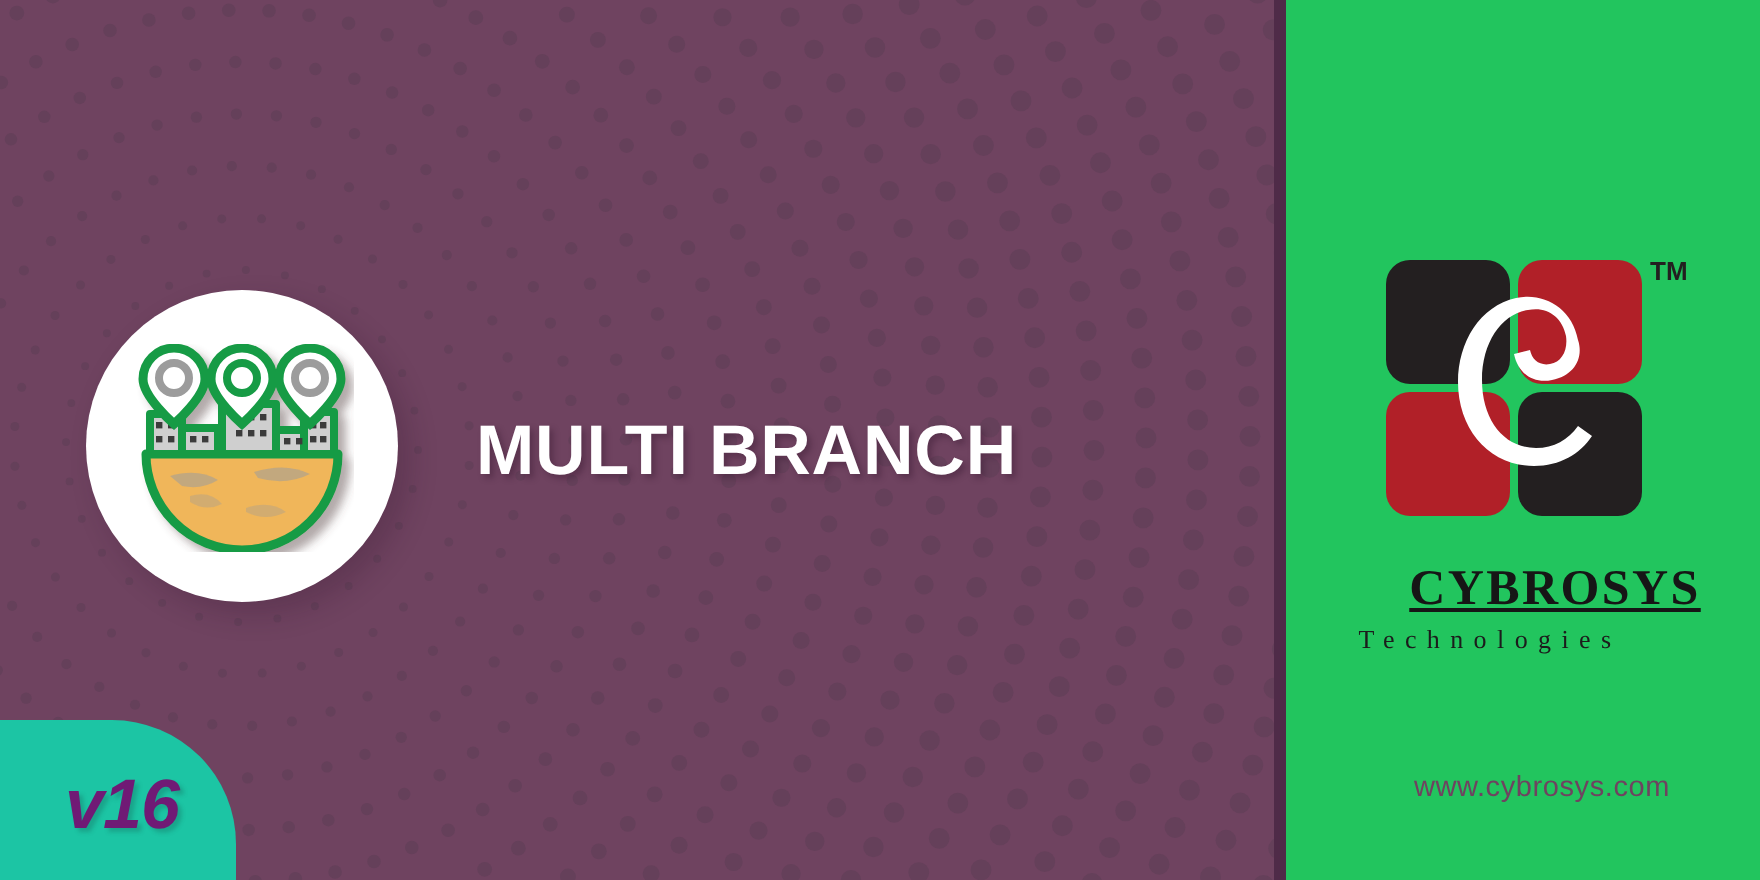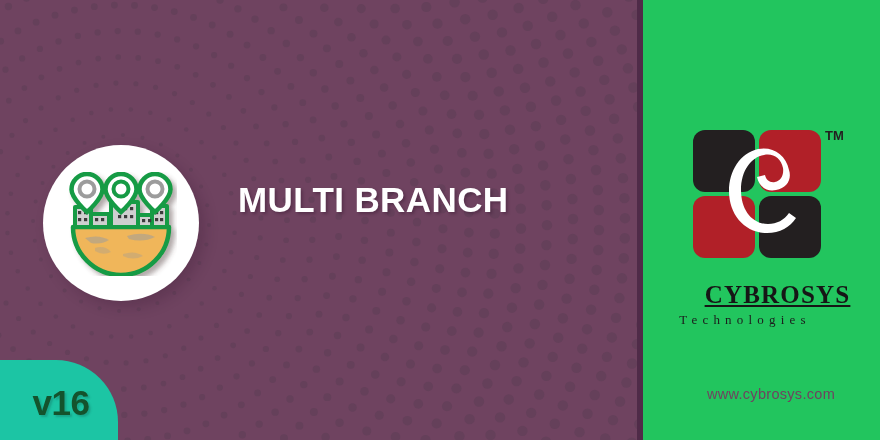--- a/index.html
+++ b/index.html
@@ -72,45 +72,47 @@
   }
   .title-line {
     font-family: "Liberation Sans", sans-serif;
     font-weight: bold;
     font-size: 35px;
     line-height: 39px;
     letter-spacing: 0.4px;
     color: #ffffff;
     text-shadow: 2px 2px 3px rgba(45,18,40,0.35);
     white-space: nowrap;
+    margin-top: 26px;
   }
 
   
   .version-badge {
     position: absolute;
     left: 0;
     top: 360px;
     width: 118px;
     height: 80px;
     background: #1CC5A4;
     border-top-right-radius: 62px;
     border-bottom-right-radius: 0;
     display: flex;
     align-items: center;
     justify-content: center;
   }
   .version-label {
     font-family: "Liberation Sans", sans-serif;
     font-weight: bold;
     font-size: 35px;
-    color: #14532d;
+    color: #701a75;
     letter-spacing: -0.5px;
     text-shadow: 2px 2px 2px rgba(20,90,78,0.30);
     padding-top: 6px;
     padding-left: 4px;
+    font-style: italic;
   }
 
   
   .right-panel {
     position: absolute;
     left: 643px;
     top: 0;
     width: 237px;
     height: 440px;
     background: #22c55e;

